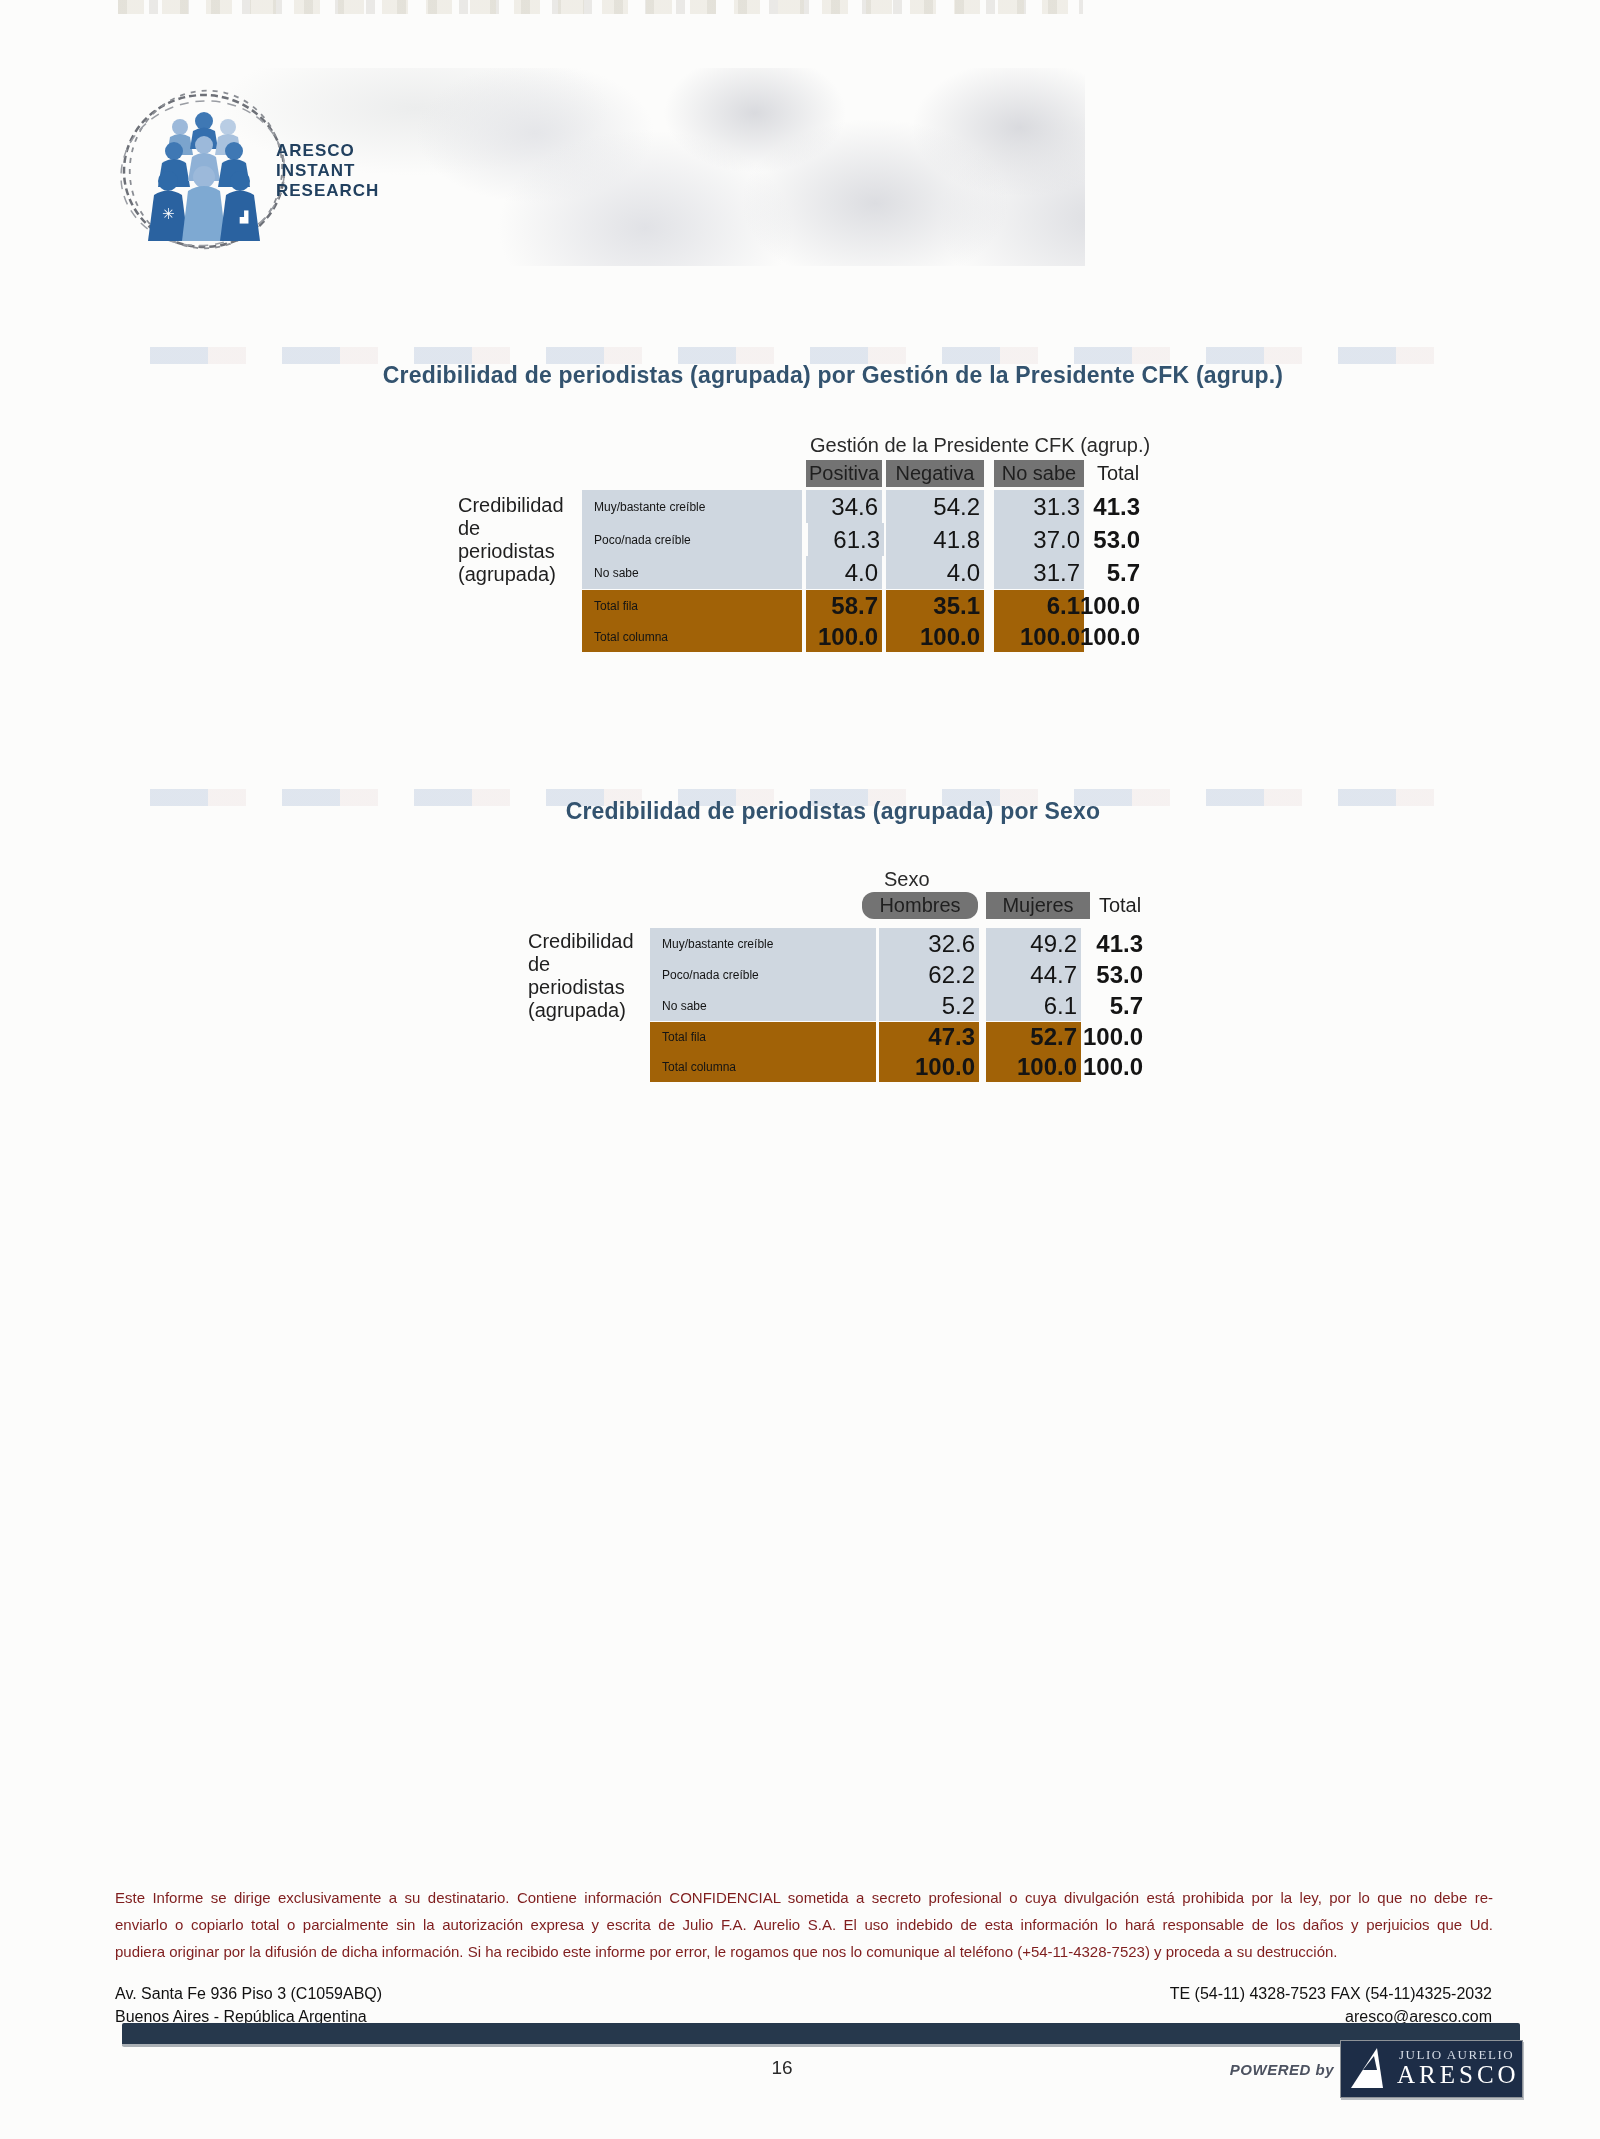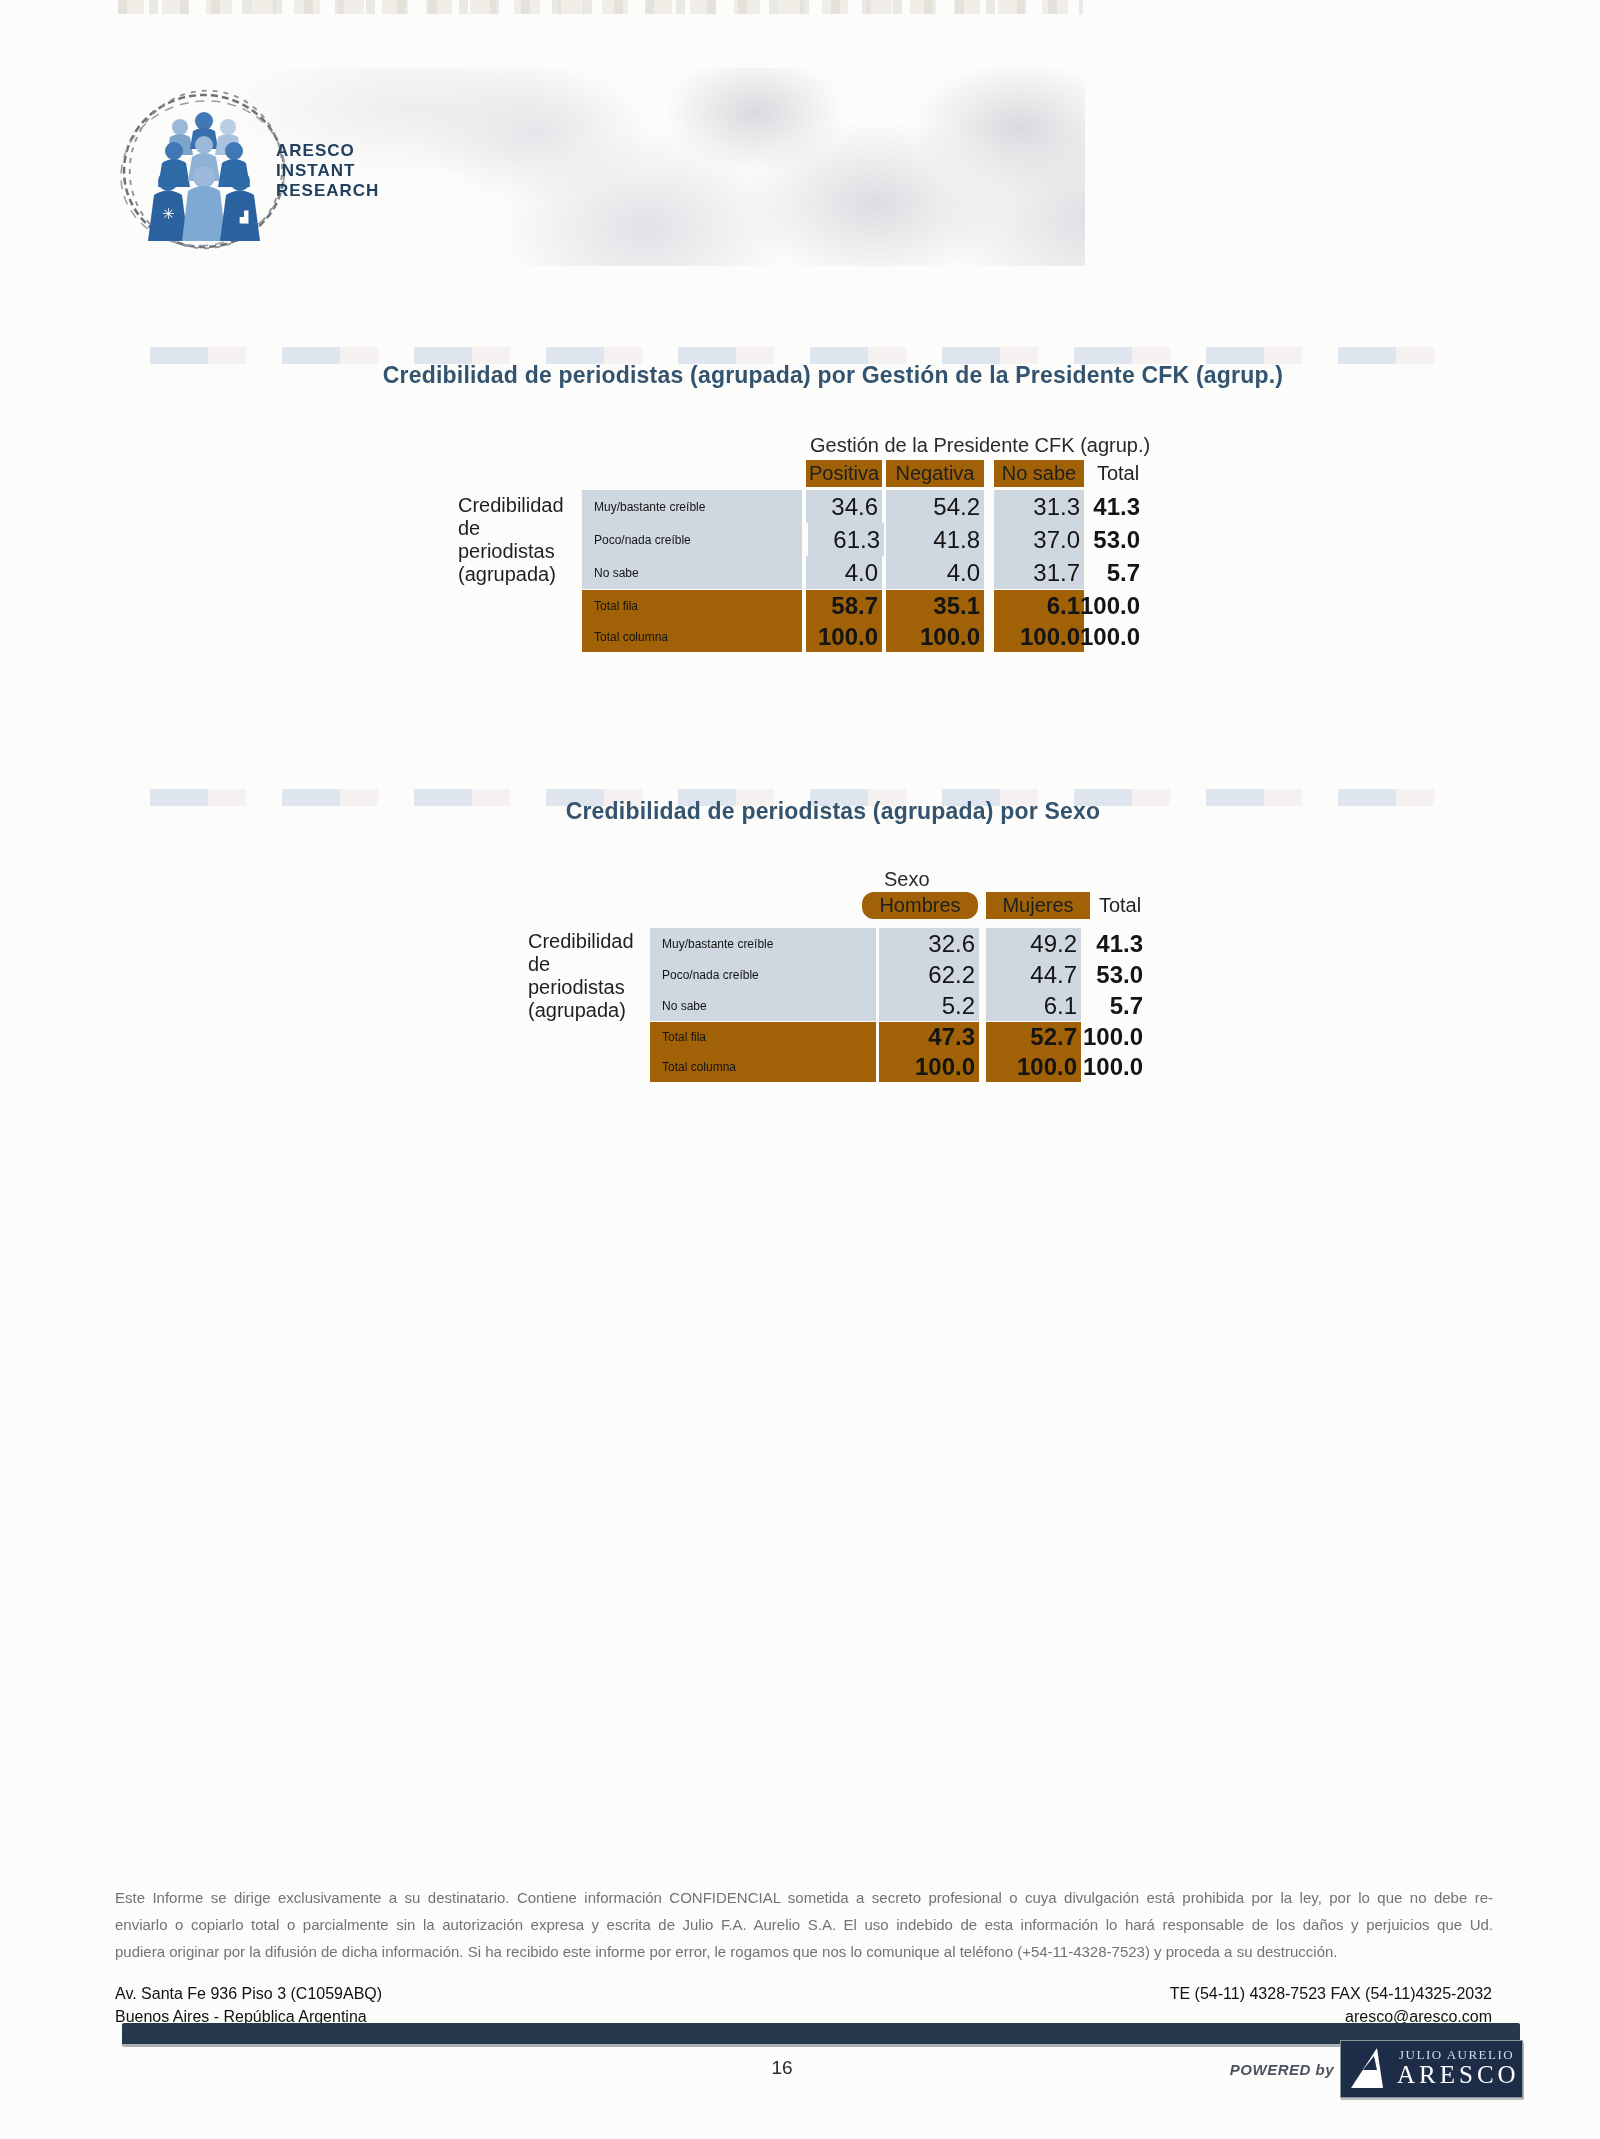--- a/index.html
+++ b/index.html
@@ -32,33 +32,33 @@
     background:
       repeating-linear-gradient(90deg, rgba(173,190,216,.45) 0 58px, rgba(230,214,214,.35) 58px 96px, rgba(255,255,255,.15) 96px 132px);
     opacity:.8;}
   .sec-title{left:150px;width:1366px;text-align:center;font-size:23px;font-weight:700;
     color:#33536f;letter-spacing:.2px;}
 
   
   .tbl{position:absolute;}
   .tbl .gh{position:absolute;font-size:20px;color:#2a2a2a;white-space:nowrap;}
   .tbl .stub{position:absolute;font-size:20px;line-height:23px;color:#1f1f1f;}
-  .hcell{position:absolute;background:#a16207;font-size:20px;text-align:center;color:#1f1f1f;
+  .hcell{position:absolute;background:#737373;font-size:20px;text-align:center;color:#1f1f1f;
     display:flex;align-items:center;justify-content:center;white-space:nowrap;}
   .hcell.nobg{background:transparent;}
   .lcell{position:absolute;font-size:12px;color:#141414;display:flex;align-items:center;
     padding-left:12px;box-sizing:border-box;white-space:nowrap;}
   .vcell{position:absolute;font-size:24px;color:#141414;display:flex;align-items:center;
     justify-content:flex-end;padding-right:4px;box-sizing:border-box;}
   .bg-data{background:#cfd7e0;}
   .bg-total{background:#a16207;}
   .bold{font-weight:700;}
 
   
-  .disc{left:115px;width:1378px;font-size:15px;line-height:27px;color:#737373;}
+  .disc{left:115px;width:1378px;font-size:15px;line-height:27px;color:#7f1d1d;}
   .disc .j{text-align:justify;text-align-last:justify;white-space:normal;}
   .addr{font-size:16px;line-height:23px;color:#111;}
   .bar{left:122px;top:2023px;width:1398px;height:21px;background:#26384c;
     border-bottom:3px solid #aab0b5;border-radius:2px;}
   .pageno{left:700px;top:2057px;width:164px;text-align:center;font-size:19px;color:#2a2a2a;}
   .poweredby{left:1186px;top:2061px;width:148px;text-align:right;font-size:15px;font-weight:700;
     font-style:italic;color:#4c5260;letter-spacing:.5px;}
   .plogo{left:1340px;top:2040px;width:181px;height:56px;background:#1d2d47;border:1px solid #8d9298;
     box-shadow:1px 2px 0 #b9bdc1;}
   .plogo .row1{position:absolute;left:58px;top:6px;font-family:"Liberation Serif",serif;

